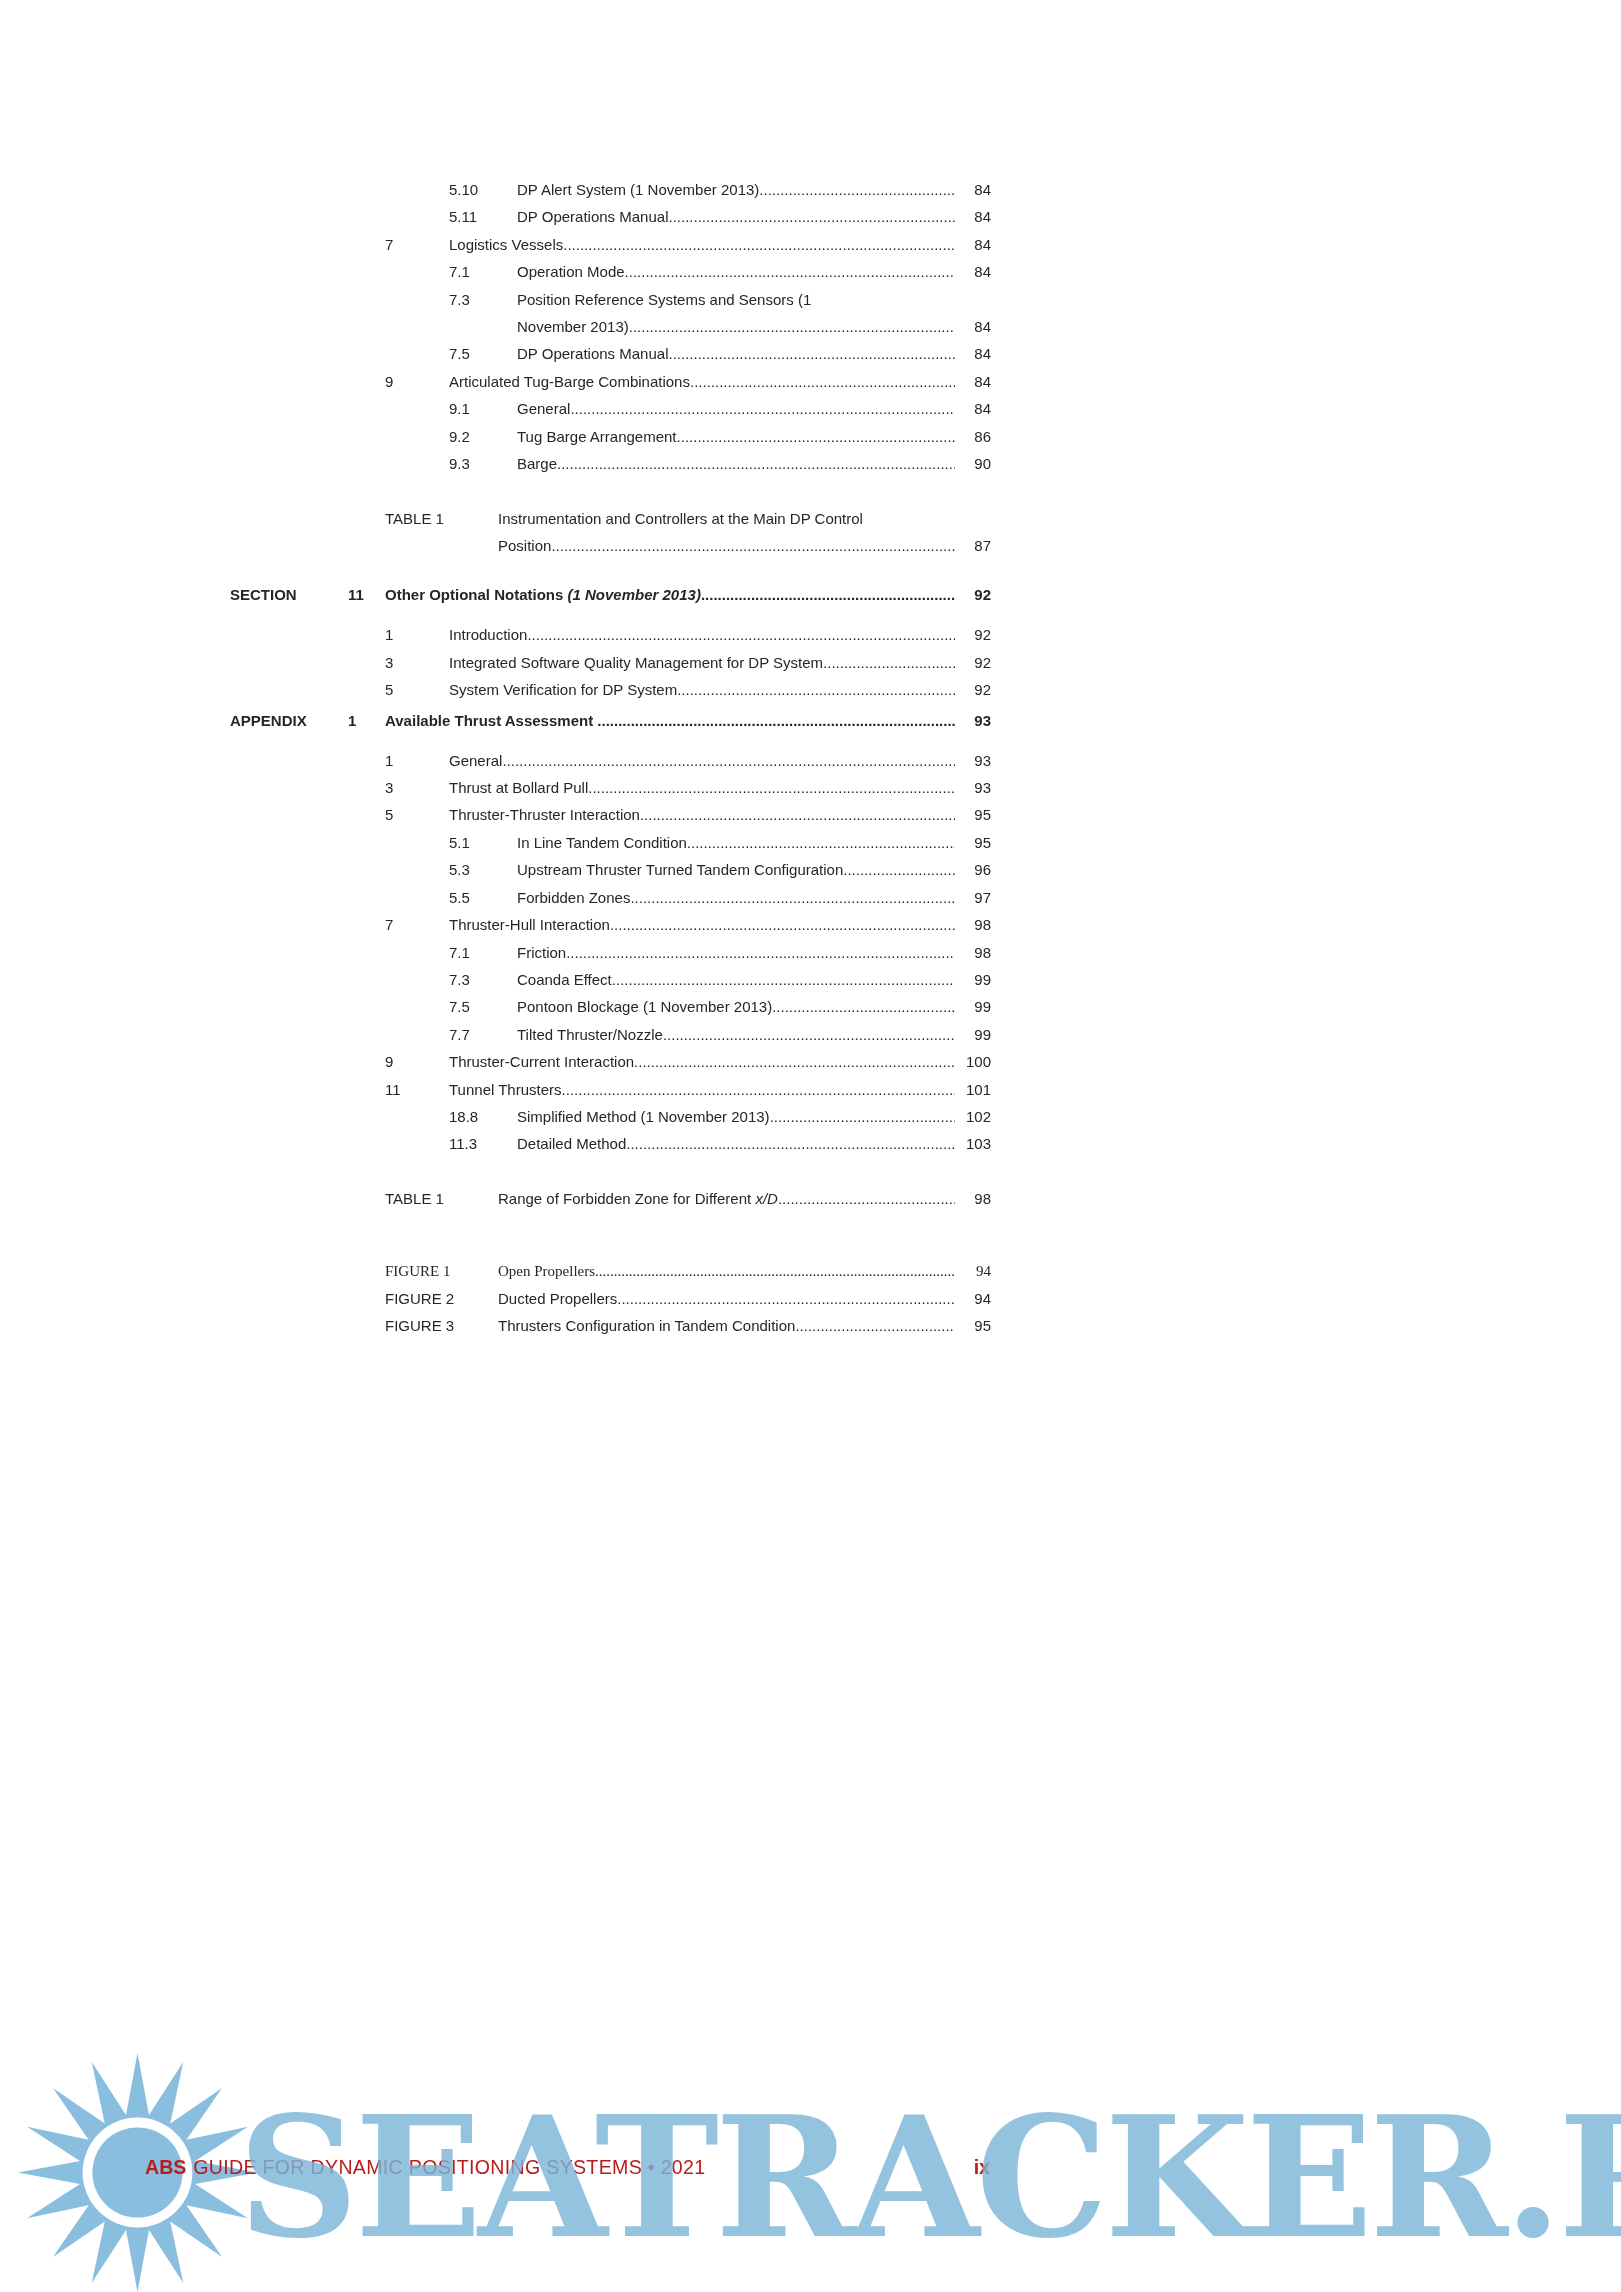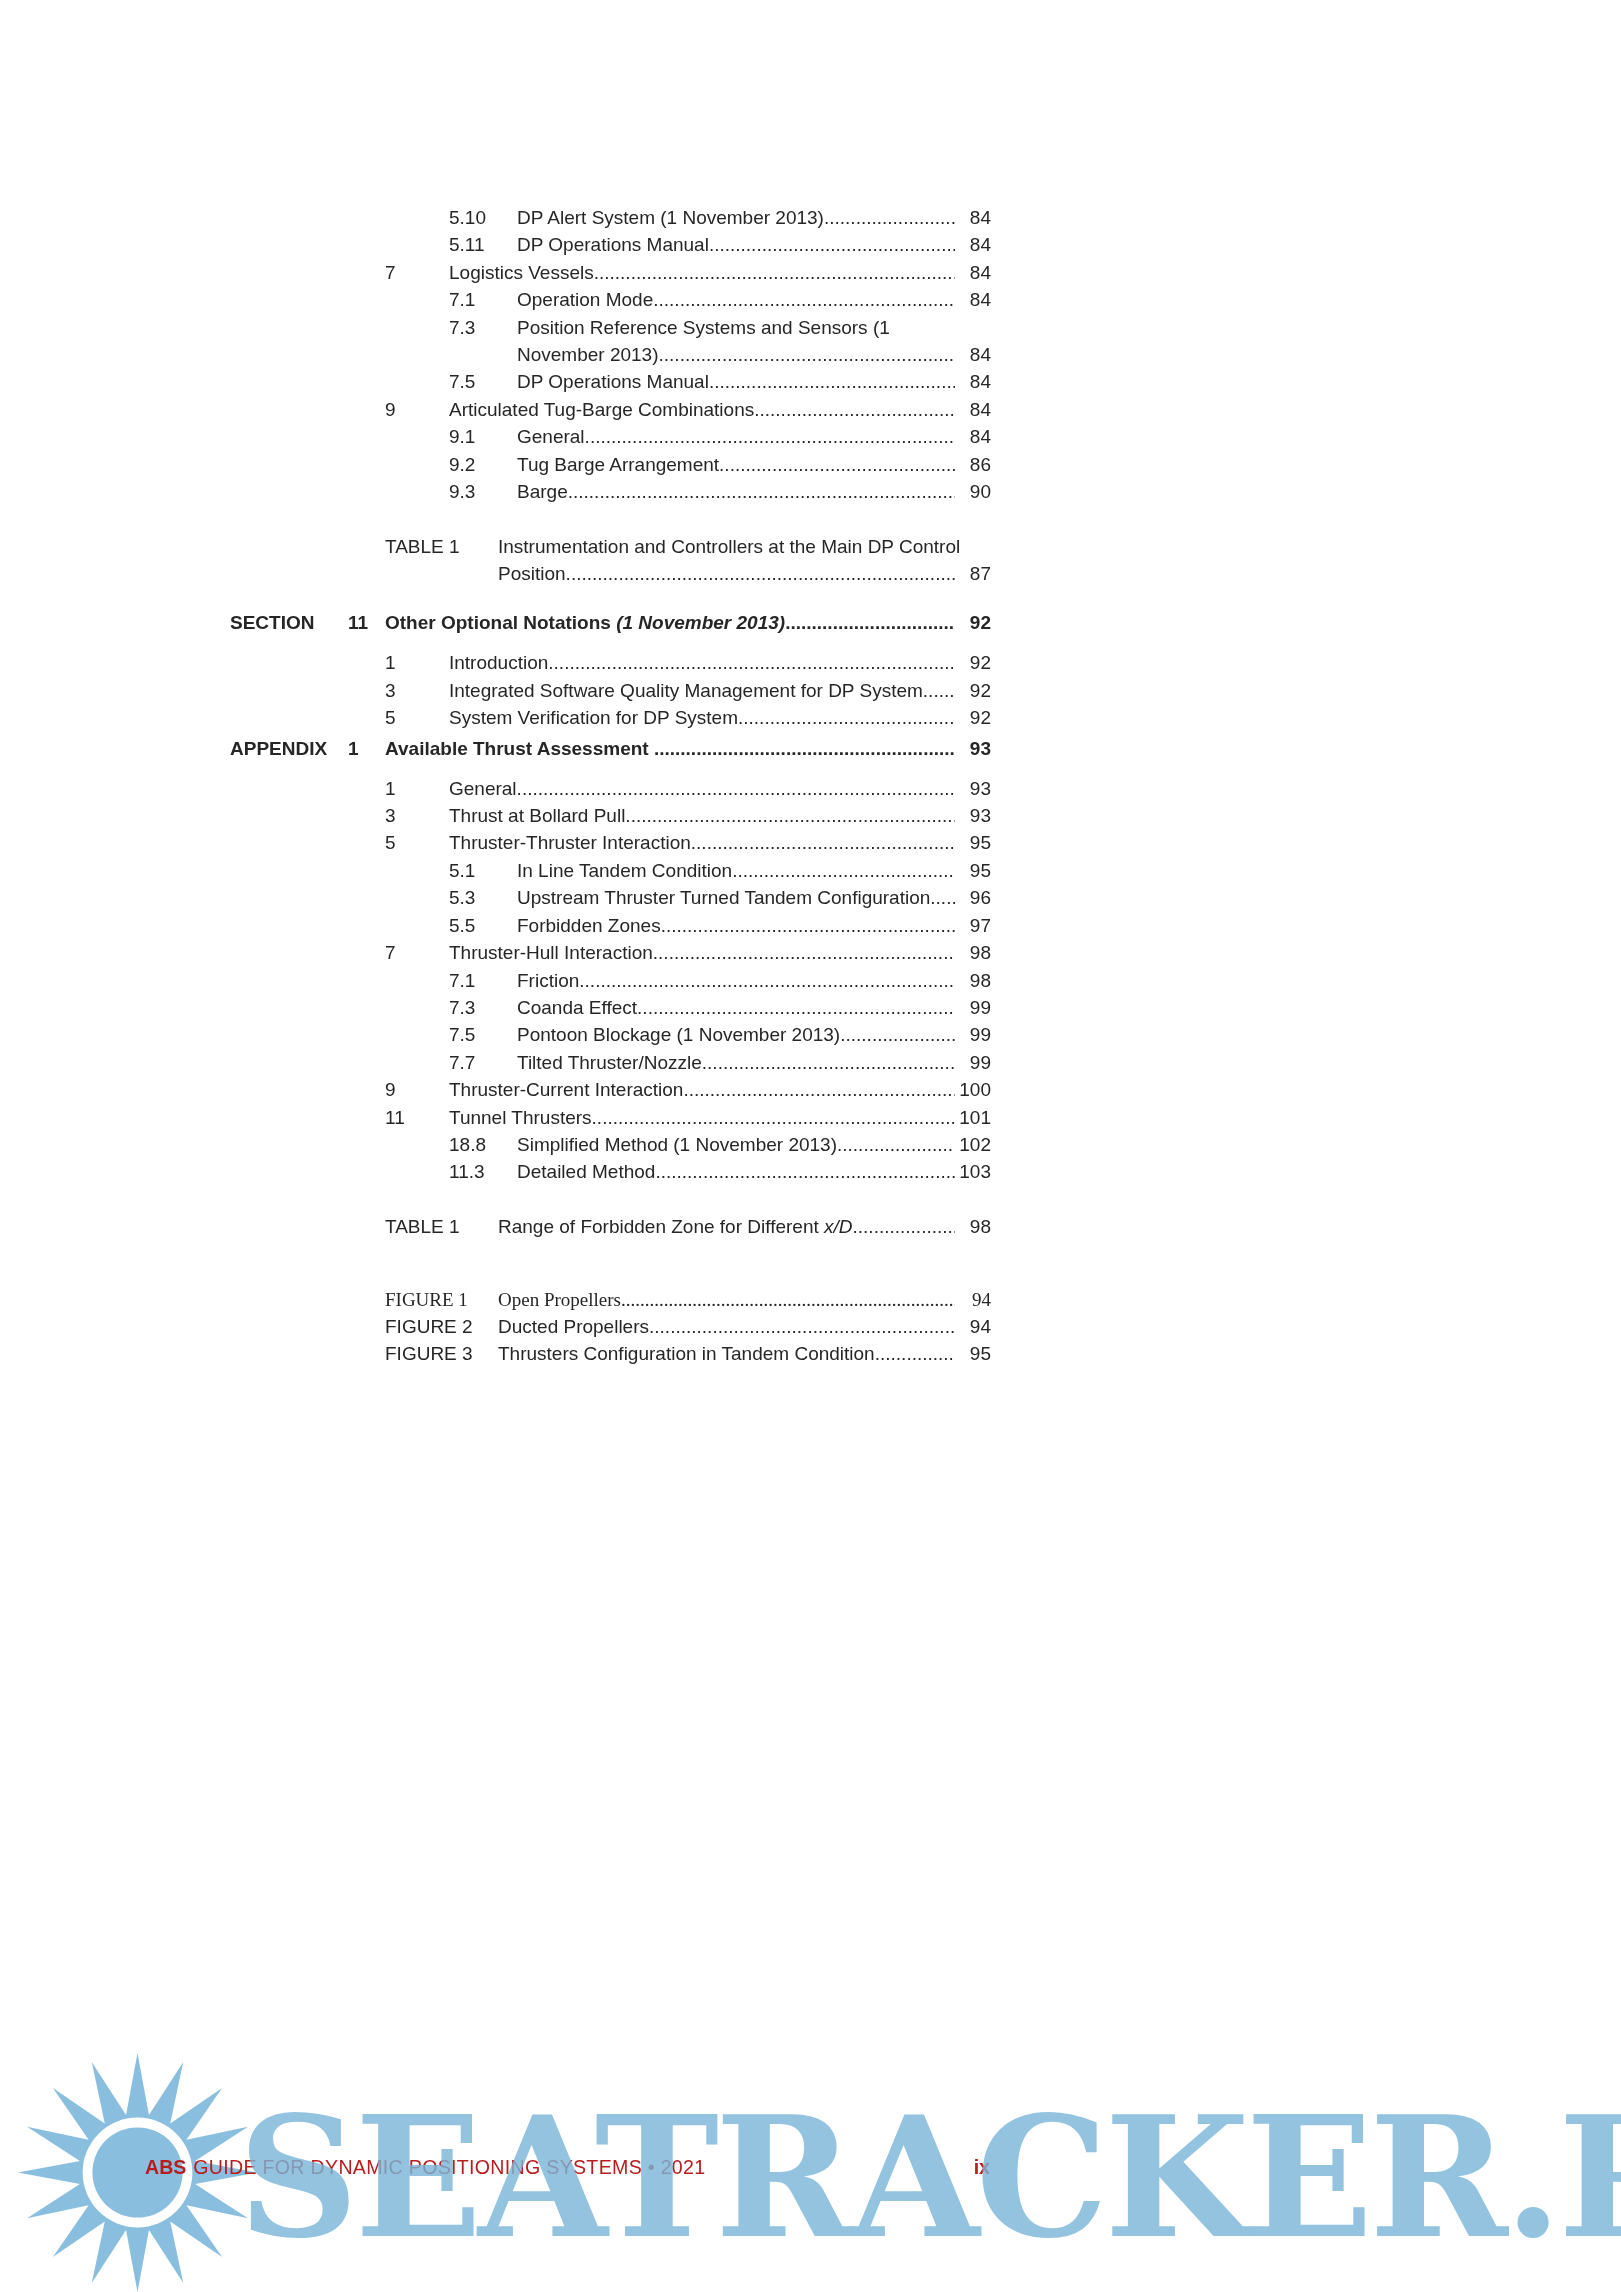--- a/index.html
+++ b/index.html
@@ -9,23 +9,23 @@
     width:1621px; height:2293px;
     background:#ffffff;
     overflow:hidden;
     font-family:"Liberation Sans", sans-serif;
     color:#262626;
   }
 
   
   .toc {
     position:absolute;
-    left:230px; top:204px;
+    left:230px; top:176px;
     width:761px;
-    font-size:19px;
+    font-size:15px;
   }
   .toc-row { display:flex; align-items:baseline; line-height:27.4px; }
   .c-seclabel { flex:0 0 118px; font-weight:bold; }
   .c-secnum   { flex:0 0 37px;  font-weight:bold; }
   .c-ind      { flex:0 0 155px; }
   .c-n1       { flex:0 0 64px; }
   .c-n2       { flex:0 0 68px; }
   .c-tlabel   { flex:0 0 113px; }
   .c-title    { white-space:pre; }
   .c-dots {

